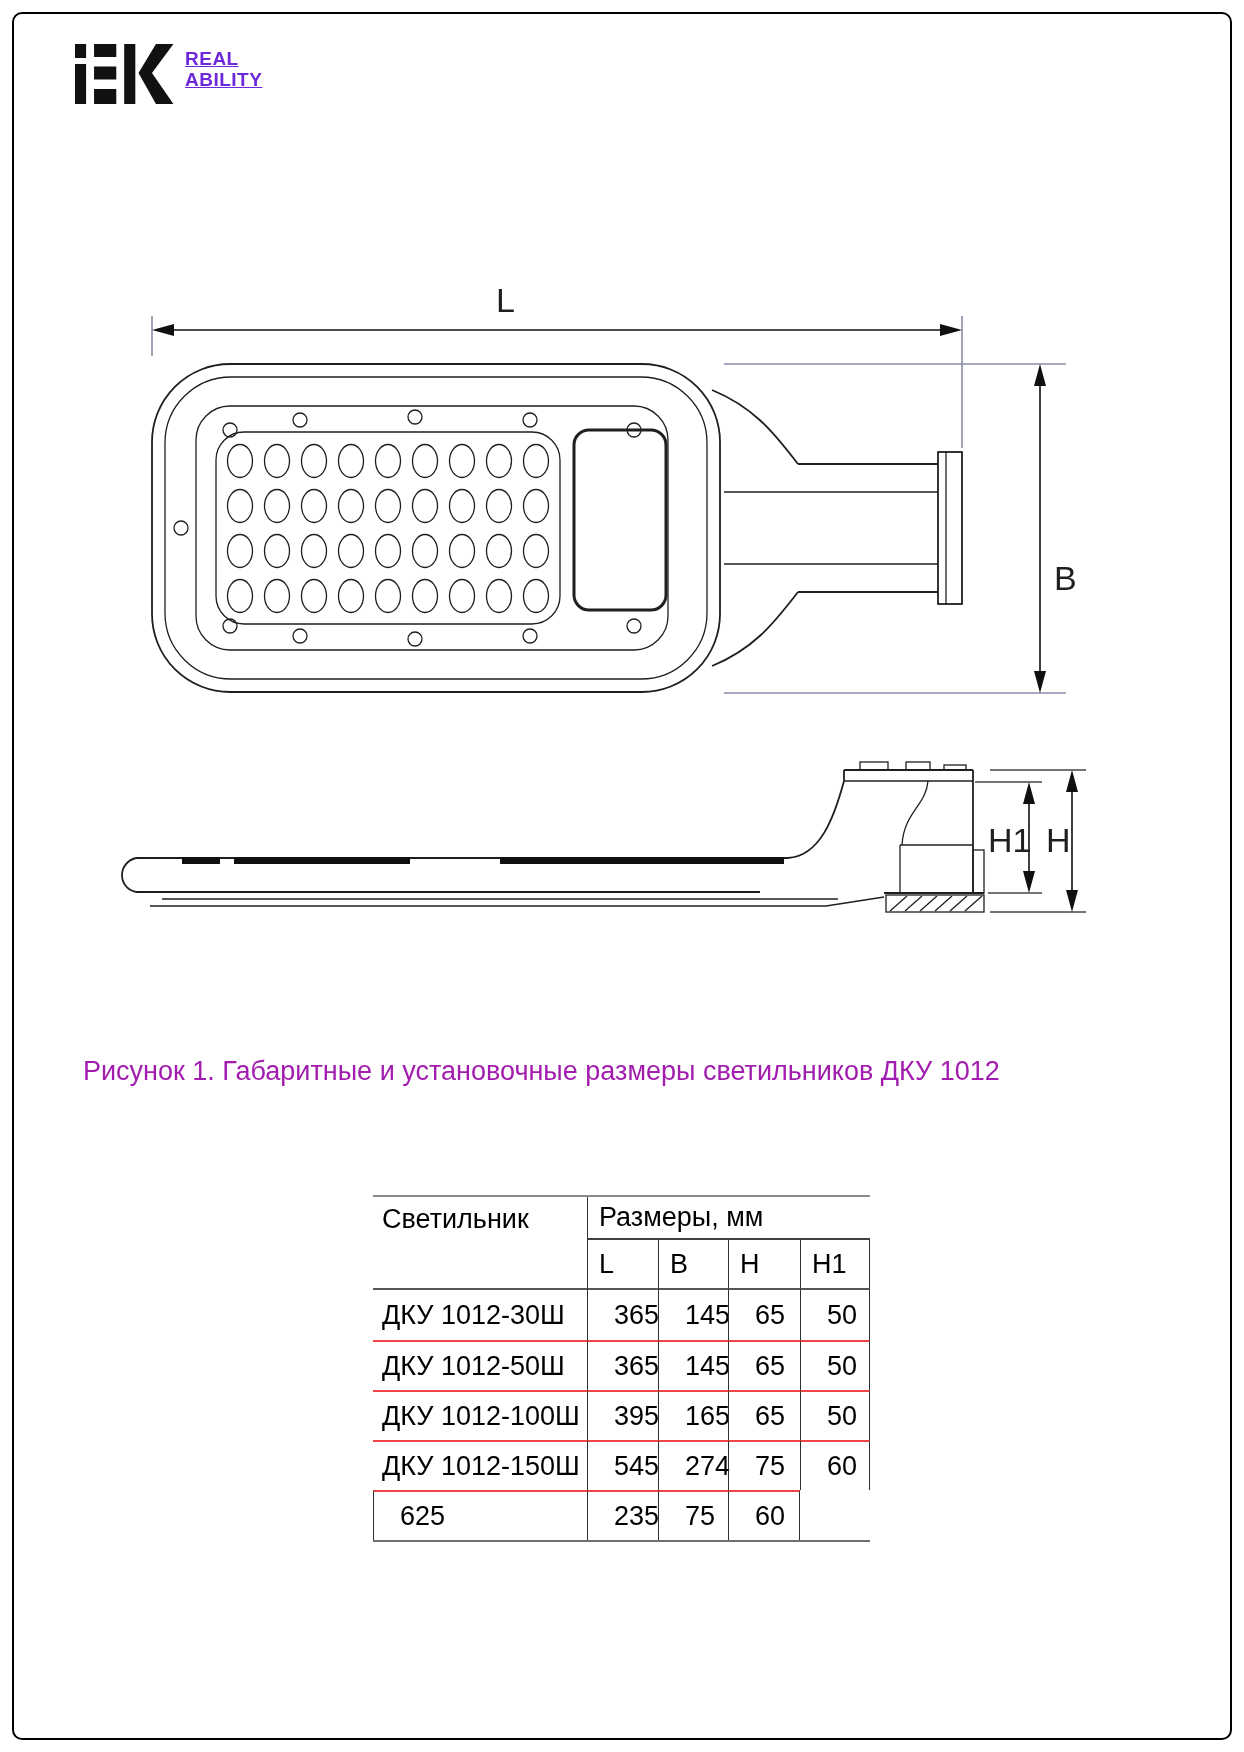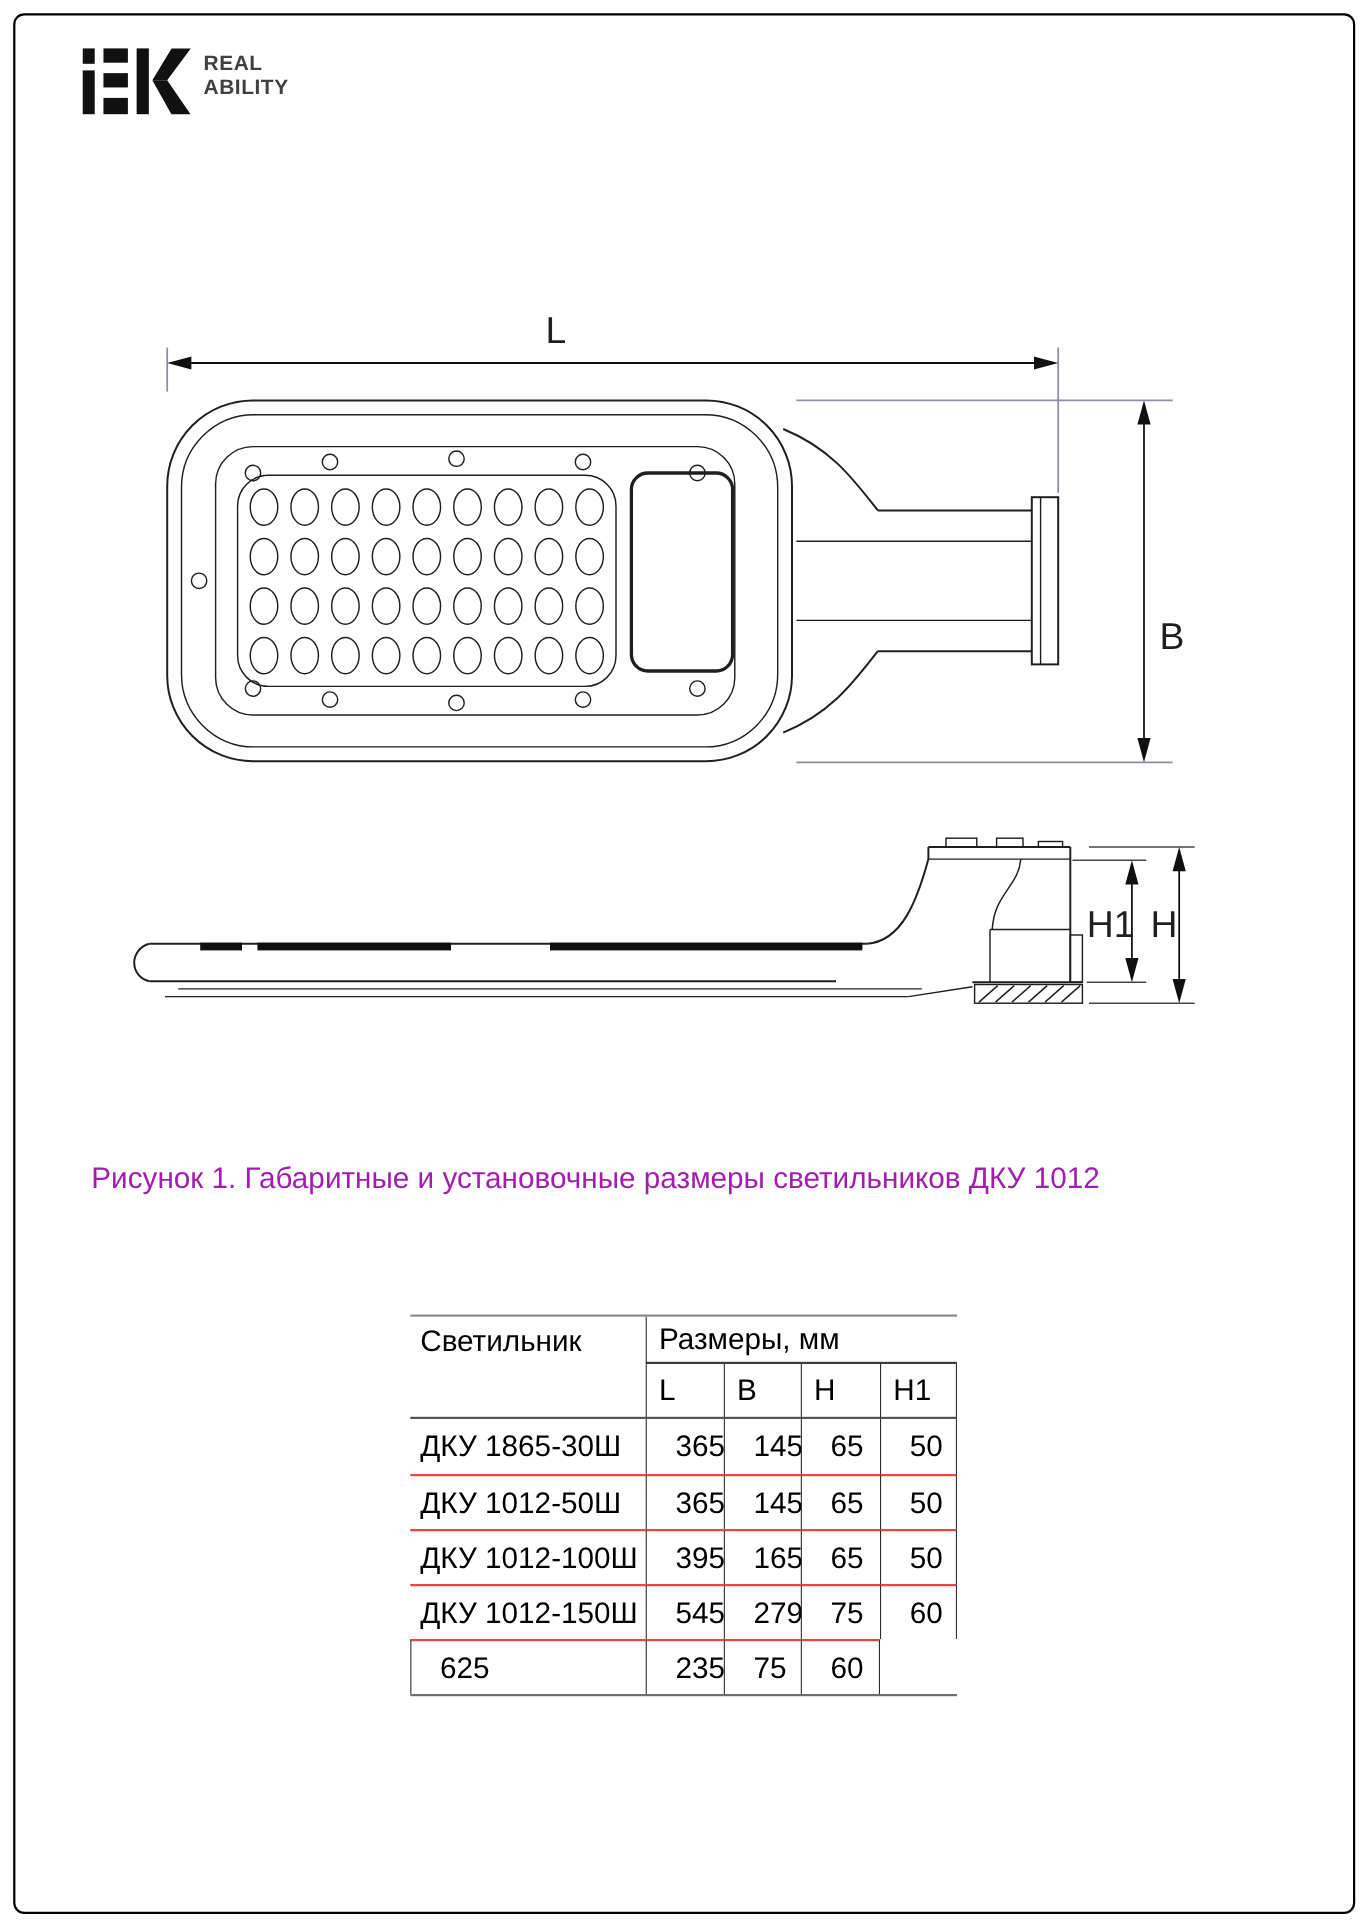--- a/index.html
+++ b/index.html
@@ -10,21 +10,21 @@
   }
   .page-border {
     position:absolute; left:12px; top:12px; right:12px; bottom:12px;
     border:2px solid #000; border-radius:10px; pointer-events:none;
   }
   
   .logo-wrap { position:absolute; left:75px; top:42px; width:320px; height:64px; }
   .logo-glyphs { position:absolute; left:0; top:0; }
   .tagline {
     position:absolute; left:110px; top:6px; font-size:19px; line-height:21px;
-    font-weight:bold; letter-spacing:0.5px; color:#404040; white-space:pre-line;
+    font-weight:bold; letter-spacing:0.5px; color:#6d28d9; white-space:pre-line;text-decoration:underline;
   }
   
   svg.drawing { position:absolute; left:0; top:0; }
   .stroke  { fill:none; stroke:#1f1f1f; stroke-width:1.8px; }
   .stroke-thin { fill:none; stroke:#1f1f1f; stroke-width:1.3px; }
   .stroke-bold { fill:none; stroke:#1f1f1f; stroke-width:3px; }
   .ext   { fill:none; stroke:#8a8ea8; stroke-width:1.6px; }
   .extd  { fill:none; stroke:#43464f; stroke-width:1.3px; }
   .dim   { fill:none; stroke:#101010; stroke-width:1.6px; }
   .arrow { fill:#101010; stroke:none; }
@@ -231,41 +231,41 @@
 
 <div class="tbl">
   <div class="cell group-hdr vline">Размеры, мм</div>
   <div class="cell product-hdr">Светильник</div>
 
   <div class="cell sub-hdr vline" style="grid-column:2">L</div>
   <div class="cell sub-hdr vline" style="grid-column:3">B</div>
   <div class="cell sub-hdr vline" style="grid-column:4">H</div>
   <div class="cell sub-hdr vline rline" style="grid-column:5">H1</div>
 
-  <div class="cell name-cell">ДКУ 1865-30Ш</div>
+  <div class="cell name-cell">ДКУ 1012-30Ш</div>
   <div class="cell val-cell vline">365</div>
   <div class="cell val-cell vline">145</div>
   <div class="cell val-cell vline">65</div>
   <div class="cell val-cell vline rline">50</div>
 
   <div class="cell name-cell rsep">ДКУ 1012-50Ш</div>
   <div class="cell val-cell vline rsep">365</div>
   <div class="cell val-cell vline rsep">145</div>
   <div class="cell val-cell vline rsep">65</div>
   <div class="cell val-cell vline rline rsep">50</div>
 
   <div class="cell name-cell rsep">ДКУ 1012-100Ш</div>
   <div class="cell val-cell vline rsep">395</div>
   <div class="cell val-cell vline rsep">165</div>
   <div class="cell val-cell vline rsep">65</div>
   <div class="cell val-cell vline rline rsep">50</div>
 
   <div class="cell name-cell rsep">ДКУ 1012-150Ш</div>
   <div class="cell val-cell vline rsep">545</div>
-  <div class="cell val-cell vline rsep">279</div>
+  <div class="cell val-cell vline rsep">274</div>
   <div class="cell val-cell vline rsep">75</div>
   <div class="cell val-cell vline rline rsep">60</div>
 
   <div class="cell val-cell vline rsep">625</div>
   <div class="cell val-cell vline rsep">235</div>
   <div class="cell val-cell vline rsep">75</div>
   <div class="cell val-cell vline rline rsep">60</div>
 </div>
 
 </body></html>

